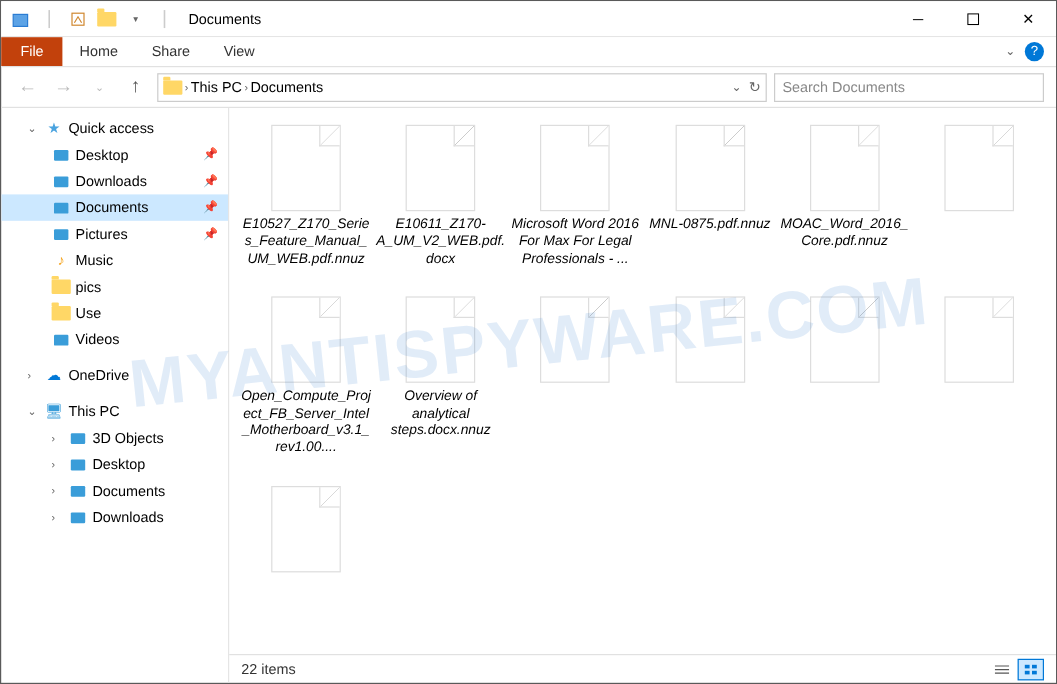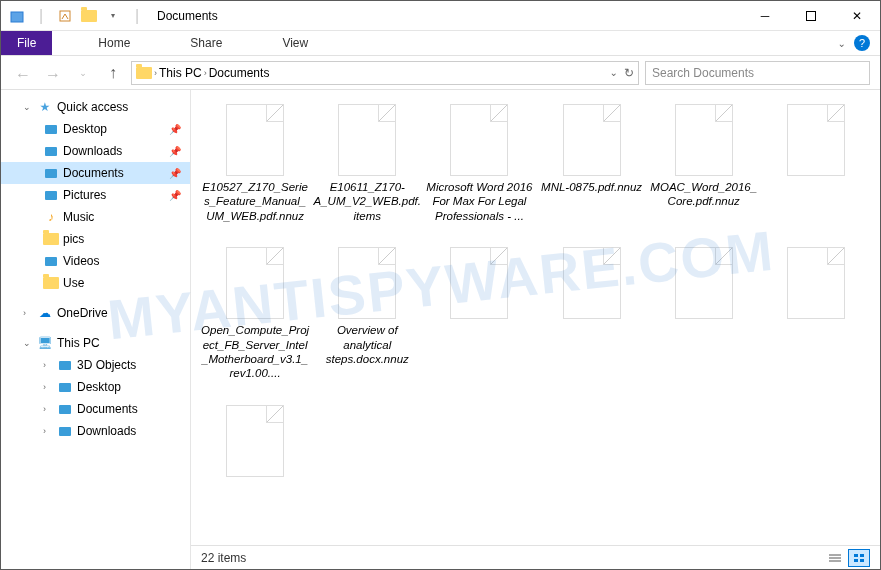--- a/index.html
+++ b/index.html
@@ -5,22 +5,22 @@
 * { margin: 0; padding: 0; box-sizing: border-box; font-family: 'Segoe UI', Tahoma, sans-serif; }
 body { background: #f0f0f0; width: 881px; height: 570px; overflow: hidden; }
 .window { width: 881px; height: 570px; background: #fff; border: 1px solid #5a5a5a; display: flex; flex-direction: column; position: relative; }
 .titlebar { height: 30px; background: #fff; display: flex; align-items: center; border-bottom: 1px solid #e5e5e5; }
 .titlebar-icons { display: flex; align-items: center; gap: 4px; padding-left: 6px; }
 .tb-icon { width: 20px; height: 20px; display: flex; align-items: center; justify-content: center; }
 .title-text { font-size: 12px; color: #000; margin-left: 10px; }
 .win-controls { margin-left: auto; display: flex; }
 .win-btn { width: 46px; height: 30px; display: flex; align-items: center; justify-content: center; font-size: 12px; }
 .ribbon { height: 25px; background: #fff; display: flex; align-items: stretch; border-bottom: 1px solid #e1e1e1; position: relative; }
-.file-tab { background: #4c1d95; color: #fff; padding: 0 16px; display: flex; align-items: center; font-size: 12px; }
-.ribbon-tab { padding: 0 14px; display: flex; align-items: center; font-size: 12px; color: #333; margin-left: 32px; }
+.file-tab { background: #c2410c; color: #fff; padding: 0 16px; display: flex; align-items: center; font-size: 12px; }
+.ribbon-tab { padding: 0 14px; display: flex; align-items: center; font-size: 12px; color: #333; }
 .ribbon-right { margin-left: auto; display: flex; align-items: center; padding-right: 10px; gap: 8px; }
 .help-icon { width: 16px; height: 16px; border-radius: 50%; background: #0078d7; color: #fff; font-size: 11px; display: flex; align-items: center; justify-content: center; }
 .addressbar { height: 34px; display: flex; align-items: center; padding: 0 10px; gap: 6px; border-bottom: 1px solid #e1e1e1; }
 .nav-btn { width: 24px; height: 24px; display: flex; align-items: center; justify-content: center; color: #555; }
 .nav-btn.disabled { color: #bbb; }
 .breadcrumb { flex: 1; height: 24px; border: 1px solid #ccc; display: flex; align-items: center; padding: 0 4px; font-size: 12px; gap: 2px; }
 .bc-seg { display: flex; align-items: center; gap: 4px; }
 .bc-chev { color: #666; font-size: 9px; }
 .searchbox { width: 225px; height: 24px; border: 1px solid #ccc; padding: 0 6px; font-size: 12px; color: #888; display: flex; align-items: center; }
 .content { flex: 1; display: flex; overflow: hidden; }
@@ -166,31 +166,31 @@
           <span>Music</span>
         </div>
         <div class="tree-item l2 ">
           <span class="tree-icon">
             <div class="folder-icon"></div>
           </span>
           <span>pics</span>
         </div>
         <div class="tree-item l2 ">
           <span class="tree-icon">
+            <div class="folder-icon"></div>
+          </span>
+          <span>Use</span>
+        </div>
+        <div class="tree-item l2 ">
+          <span class="tree-icon">
             <svg width="14" height="14">
               <rect x="1" y="3" width="12" height="9" fill="#3a9dd9" rx="1"></rect>
             </svg>
           </span>
           <span>Videos</span>
-        </div>
-        <div class="tree-item l2 ">
-          <span class="tree-icon">
-            <div class="folder-icon"></div>
-          </span>
-          <span>Use</span>
         </div>
         <div style="height:8px"></div>
         <div class="tree-item l1">
           <span class="tree-chev">›</span>
           <span class="tree-icon">
             <span style="color:#0078d7">☁</span>
           </span>
           <span>OneDrive</span>
         </div>
         <div style="height:8px"></div>
@@ -239,21 +239,21 @@
         </div>
       </div>
     <div class="main">
       <div class="files" id="files">
           <div class="file-item">
             <div class="file-icon"></div>
             <div class="file-name">E10527_Z170_Series_Feature_Manual_UM_WEB.pdf.nnuz</div>
           </div>
           <div class="file-item">
             <div class="file-icon"></div>
-            <div class="file-name">E10611_Z170-A_UM_V2_WEB.pdf.items</div>
+            <div class="file-name">E10611_Z170-A_UM_V2_WEB.pdf.docx</div>
           </div>
           <div class="file-item">
             <div class="file-icon"></div>
             <div class="file-name">Microsoft Word 2016 For Max For Legal Professionals - ...</div>
           </div>
           <div class="file-item">
             <div class="file-icon"></div>
             <div class="file-name">MNL-0875.pdf.nnuz</div>
           </div>
           <div class="file-item">

